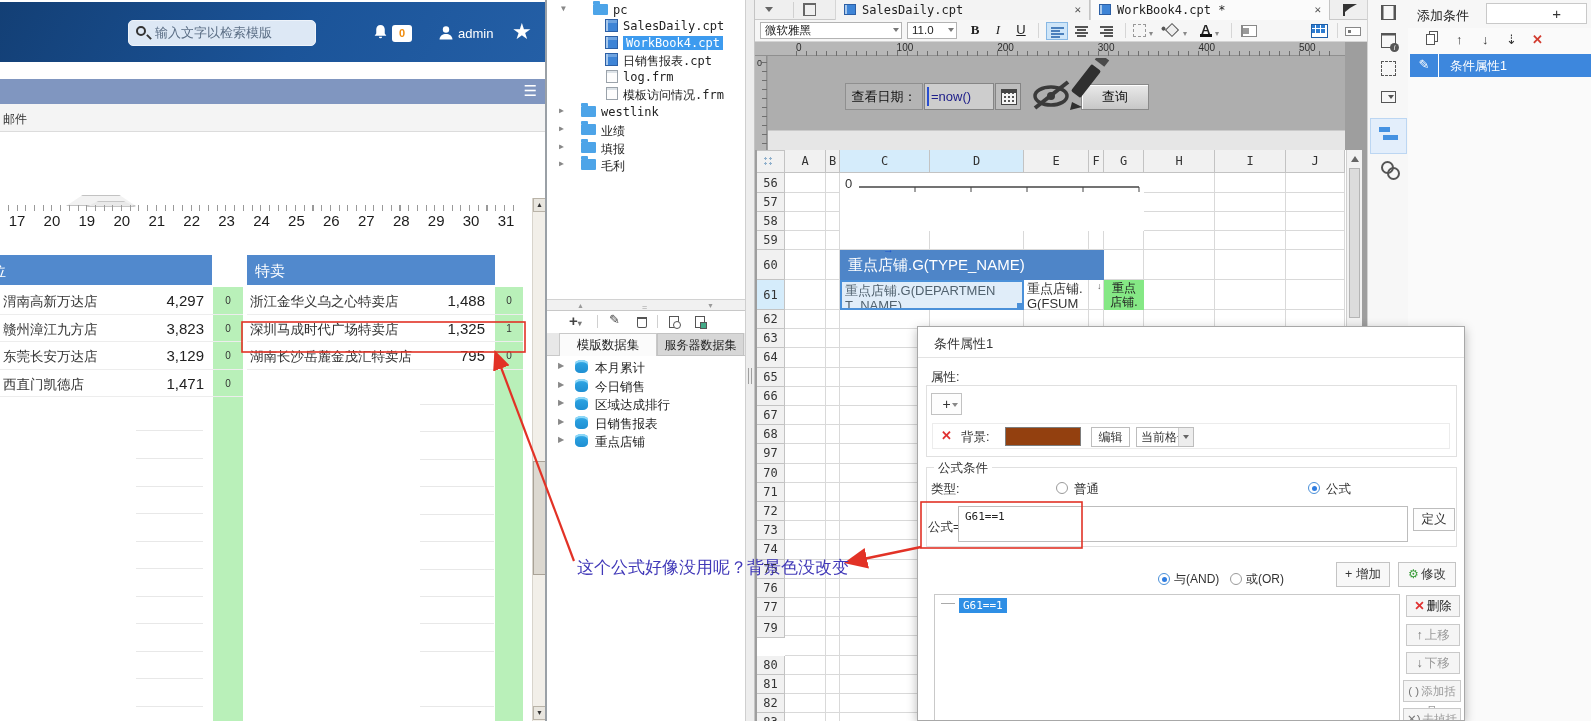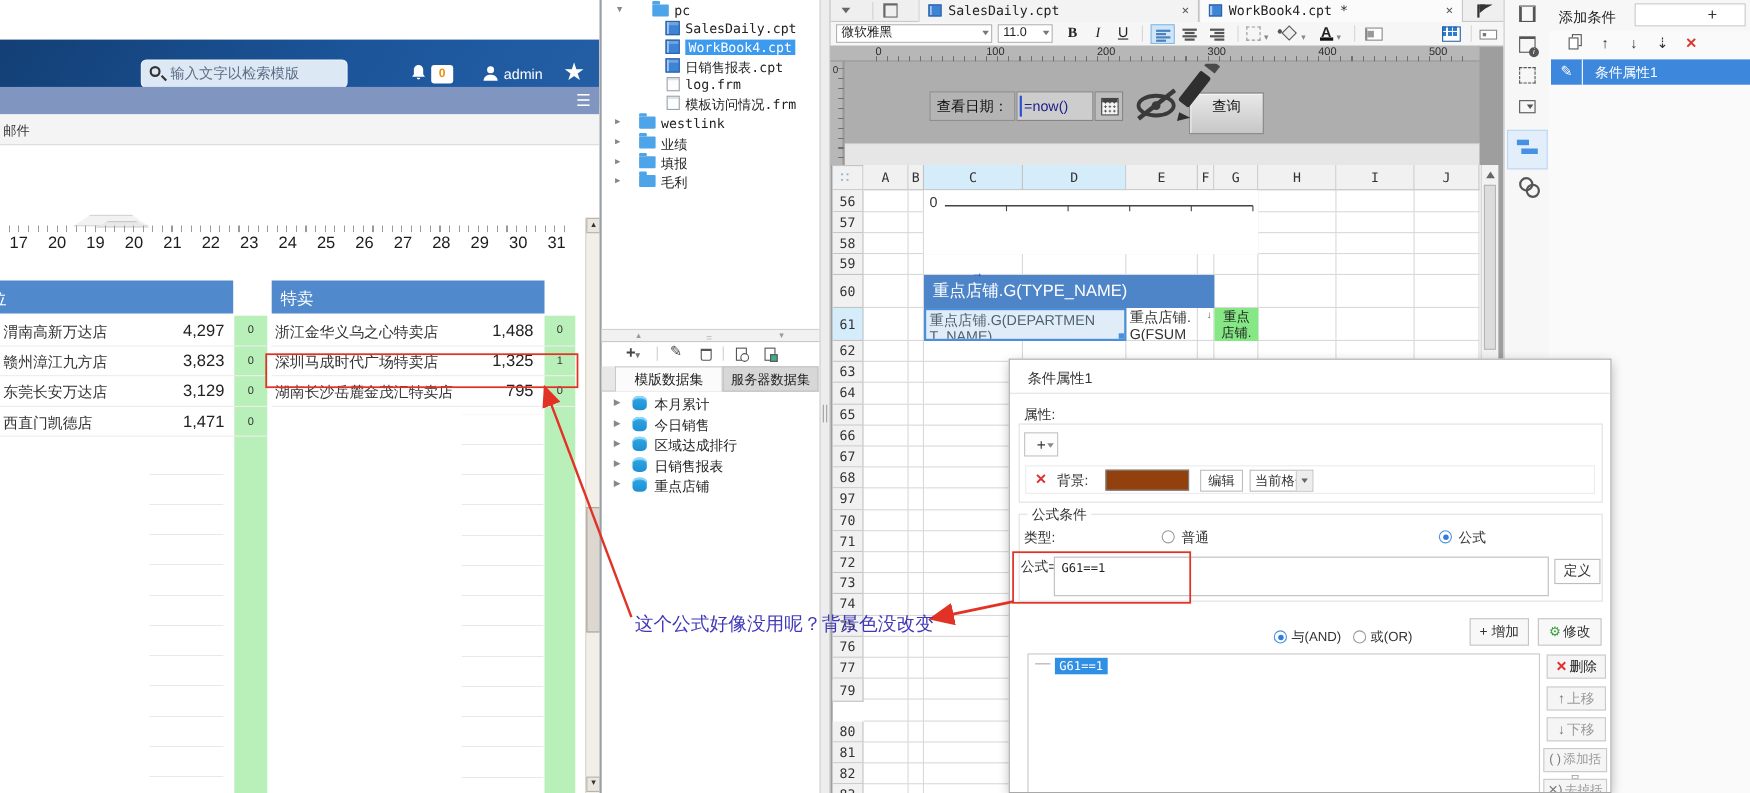--- a/index.html
+++ b/index.html
@@ -2,21 +2,21 @@
 <html><head>
 <meta charset="utf-8">
 <style>
   * { margin:0; padding:0; box-sizing:border-box; }
   html,body { width:1591px; height:721px; overflow:hidden; font-family:"Liberation Sans",sans-serif; background:#fff; }
   
   #preview { position:absolute; left:0; top:0; width:545px; height:721px; background:#fff; overflow:hidden; }
   #titlebar { position:absolute; left:0; top:0; width:545px; height:19px; background:#d6d3ce; border-bottom:1px solid #a89d92; }
   #bookmark { position:absolute; right:6px; top:2px; font-size:12px; color:#222; }
   .phone-ic { display:inline-block; width:8px; height:12px; border:1px solid #444; border-radius:2px; background:#777; vertical-align:-2px; margin-right:3px; }
-  #banner { position:absolute; left:0; top:36px; width:545px; height:60px; background:linear-gradient(120deg,#133f75 0%,#1b5499 55%,#245fa6 100%); }
+  #banner { position:absolute; left:0; top:2px; width:545px; height:60px; background:linear-gradient(120deg,#133f75 0%,#1b5499 55%,#245fa6 100%); }
   #searchbox { position:absolute; left:128px; top:18px; width:188px; height:26px; background:#dde8f5; border:1px solid #eef3fa; border-radius:5px; color:#5b6e85; font-size:13px; line-height:24px; padding-left:26px; }
   .mag { position:absolute; left:7px; top:5px; width:10px; height:10px; border:2px solid #333; border-radius:50%; }
   .mag::after { content:''; position:absolute; left:8px; top:8px; width:6px; height:2px; background:#333; transform:rotate(45deg); }
   #bellwrap { position:absolute; left:372px; top:22px; }
   #badge { position:absolute; left:392px; top:23px; width:20px; height:17px; background:#fff; border-radius:3px; color:#ef8b0d; font-size:11px; font-weight:bold; text-align:center; line-height:17px; }
   #userwrap { position:absolute; left:438px; top:22px; color:#fff; font-size:13px; }
   #username { position:absolute; left:20px; top:2px; }
   #fav-star { position:absolute; left:512px; top:17px; color:#fff; font-size:22px; }
   #bar2 { position:absolute; left:0; top:79px; width:545px; height:25px; background:#8096c0; }
   #burger { position:absolute; right:8px; top:3px; color:#fff; font-size:15px; letter-spacing:0; }
@@ -115,21 +115,21 @@
   #vruler { position:absolute; left:0; top:56px; width:12px; height:94px; background:#b7b7b7; border-right:1px solid #8f8f8f; }
   #vruler .tickbg { position:absolute; left:7px; top:6px; width:5px; height:86px; background:repeating-linear-gradient(180deg,#6f6f6f 0 1px,transparent 1px 9px); }
   #vruler .vzero { position:absolute; left:2px; top:2px; font-size:9px; color:#2e2e2e; }
   #parampane { position:absolute; left:13px; top:56px; width:577px; height:74px; background:#aeaeae; }
   #paramstrip { position:absolute; left:13px; top:130px; width:577px; height:20px; background:#e6e6e6; border-top:1px solid #cacaca; }
   .p-label { position:absolute; left:77px; top:27px; width:78px; height:27px; border:1px solid #8f8f8f; font-size:13px; color:#111; text-align:center; line-height:25px; background:#b4b4b4; }
   .p-input { position:absolute; left:156px; top:27px; width:70px; height:27px; border:1px solid #858585; background:#cdcdcd; font-size:13px; color:#20208a; line-height:25px; padding-left:6px; }
   .p-input::before { content:''; position:absolute; left:2px; top:3px; width:2px; height:19px; background:#2b4fd0; }
   .p-cal { position:absolute; left:227px; top:27px; width:26px; height:27px; border:1px solid #858585; background:#bdbdbd; }
   .p-cal::after { content:''; position:absolute; left:5px; top:5px; width:14px; height:14px; background:#f4f4f4; border:1px solid #444; box-shadow:inset 0 3px 0 #444; background-image:radial-gradient(#555 1px,transparent 1px); background-size:4px 4px; background-position:1px 5px; }
-  .p-query { position:absolute; left:313px; top:28px; width:68px; height:38px; background:linear-gradient(#e9e9e9,#c7c7c7); border:1px solid #8a8a8a; box-shadow:inset 1px 1px 0 #fff; font-size:13px; color:#111; text-align:center; line-height:24px; }
+  .p-query { position:absolute; left:313px; top:28px; width:68px; height:26px; background:linear-gradient(#e9e9e9,#c7c7c7); border:1px solid #8a8a8a; box-shadow:inset 1px 1px 0 #fff; font-size:13px; color:#111; text-align:center; line-height:24px; }
   
   #grid { position:absolute; left:757px; top:150px; width:605px; height:571px; background:#fff; }
   .g-corner { position:absolute; left:0; top:0; width:28px; height:23px; background:#f1f1f1; border:1px solid #c3c3c3; border-left:none; }
   .g-corner::after { content:''; position:absolute; left:6px; top:5px; width:11px; height:11px; background-image:radial-gradient(#8fb0cc 1.2px,transparent 1.3px); background-size:5px 5px; }
   .g-colhead { position:absolute; top:0; height:23px; background:#f1f1f1; border-right:1px solid #c3c3c3; border-bottom:1px solid #c3c3c3; font-size:12px; font-family:"DejaVu Sans Mono",monospace; color:#333; text-align:center; line-height:22px; }
   .g-colhead.hl, .g-rowhead.hl { background:#d5ecfb; }
   .g-rowhead { position:absolute; left:0; width:28px; background:#f1f1f1; border-right:1px solid #c3c3c3; border-bottom:1px solid #c3c3c3; font-size:12px; font-family:"DejaVu Sans Mono",monospace; color:#333; text-align:center; }
   .g-vline { position:absolute; width:1px; background:#d9d9d9; }
   .g-hline { position:absolute; height:1px; background:#d9d9d9; }
   #gridsb { position:absolute; left:589px; top:0; width:16px; height:571px; background:#f2f2f2; border-left:1px solid #cfcfcf; }
@@ -185,21 +185,21 @@
   #edit-btn { position:absolute; left:158px; top:3px; width:39px; height:20px; border:1px solid #bdbdbd; background:#fff; text-align:center; line-height:18px; font-size:12px; }
   #scope-combo { position:absolute; left:203px; top:3px; width:58px; height:20px; border:1px solid #bdbdbd; background:#fff; font-size:12px; line-height:18px; padding-left:4px; }
   #scope-combo .dd { position:absolute; right:0; top:0; width:15px; height:18px; background:#ededed; border-left:1px solid #cfcfcf; }
   #scope-combo .dd::after { content:''; position:absolute; left:4px; top:7px; border-left:3.5px solid transparent; border-right:3.5px solid transparent; border-top:4px solid #666; }
   #grp2 { position:absolute; left:8px; top:140px; width:531px; height:80px; border:1px solid #e0e0e0; }
   #grp2-legend { position:absolute; left:16px; top:133px; background:#fff; padding:0 4px; }
   #type-label { position:absolute; left:13px; top:154px; }
   .radio { position:absolute; width:12px; height:12px; border:1px solid #9a9a9a; border-radius:50%; background:#fff; }
   .radio.on { border-color:#4a90d9; }
   .radio.on::after { content:''; position:absolute; left:2.5px; top:2.5px; width:5px; height:5px; border-radius:50%; background:#2f7de1; }
-  #formula-label { position:absolute; left:10px; top:180px; }
+  #formula-label { position:absolute; left:10px; top:192px; }
   #formula-input { position:absolute; left:40px; top:179px; width:450px; height:36px; border:1px solid #bdbdbd; background:#fff; }
   #formula-input .fv { position:absolute; left:6px; top:3px; font-family:"DejaVu Sans Mono",monospace; font-size:11px; color:#222; }
   #define-btn { position:absolute; left:495px; top:181px; width:42px; height:23px; border:1px solid #bdbdbd; background:#fdfdfd; text-align:center; line-height:21px; }
   .dlg-radio-label { position:absolute; top:244px; font-size:12px; }
   #add-btn, #modify-btn { position:absolute; top:235px; height:25px; border:1px solid #c4c4c4; background:#f8f8f8; line-height:23px; text-align:center; }
   #add-btn { left:418px; width:54px; }
   #modify-btn { left:480px; width:58px; }
   #modify-btn .gear { color:#3c9e3c; font-size:12px; margin-right:2px; }
   #cond-list { position:absolute; left:16px; top:267px; width:466px; height:200px; border:1px solid #c9c9c9; background:#fff; }
   #cond-list .dash { position:absolute; left:6px; top:8px; width:14px; height:1px; background:#aaa; }

